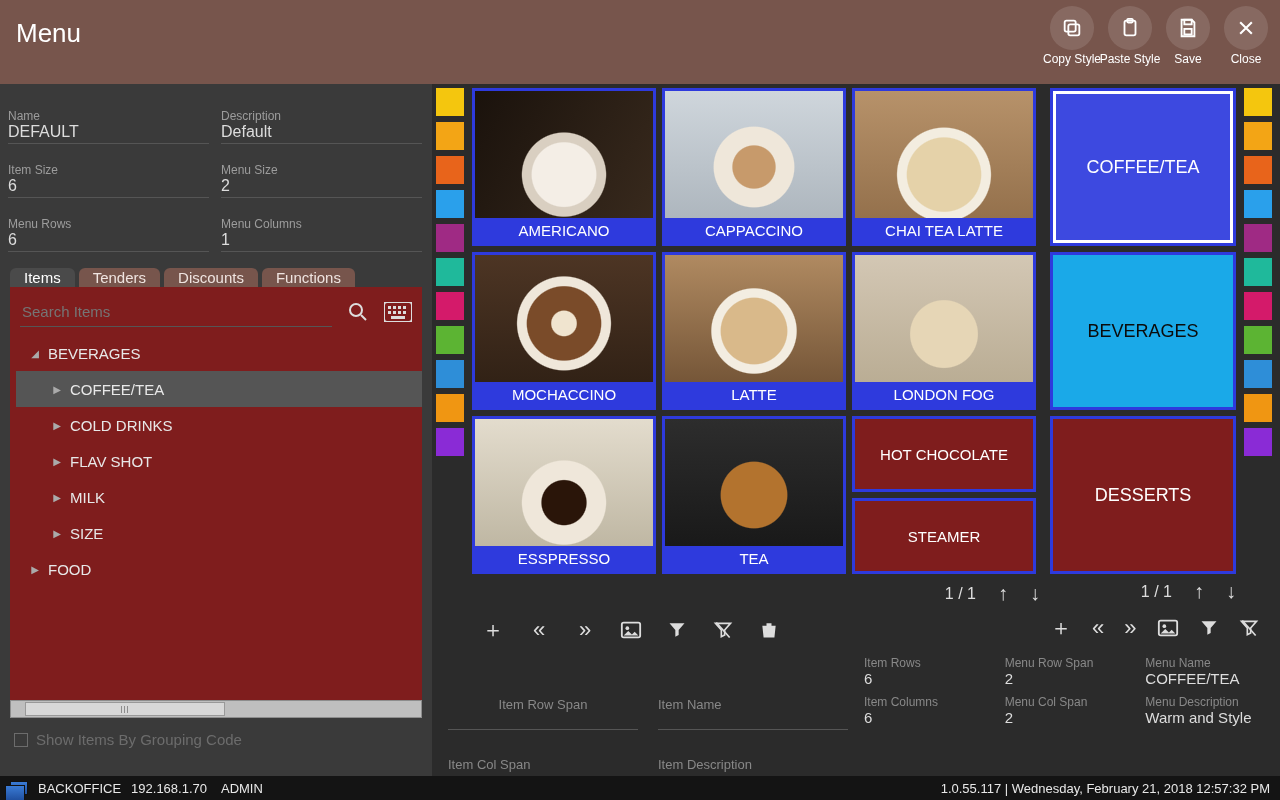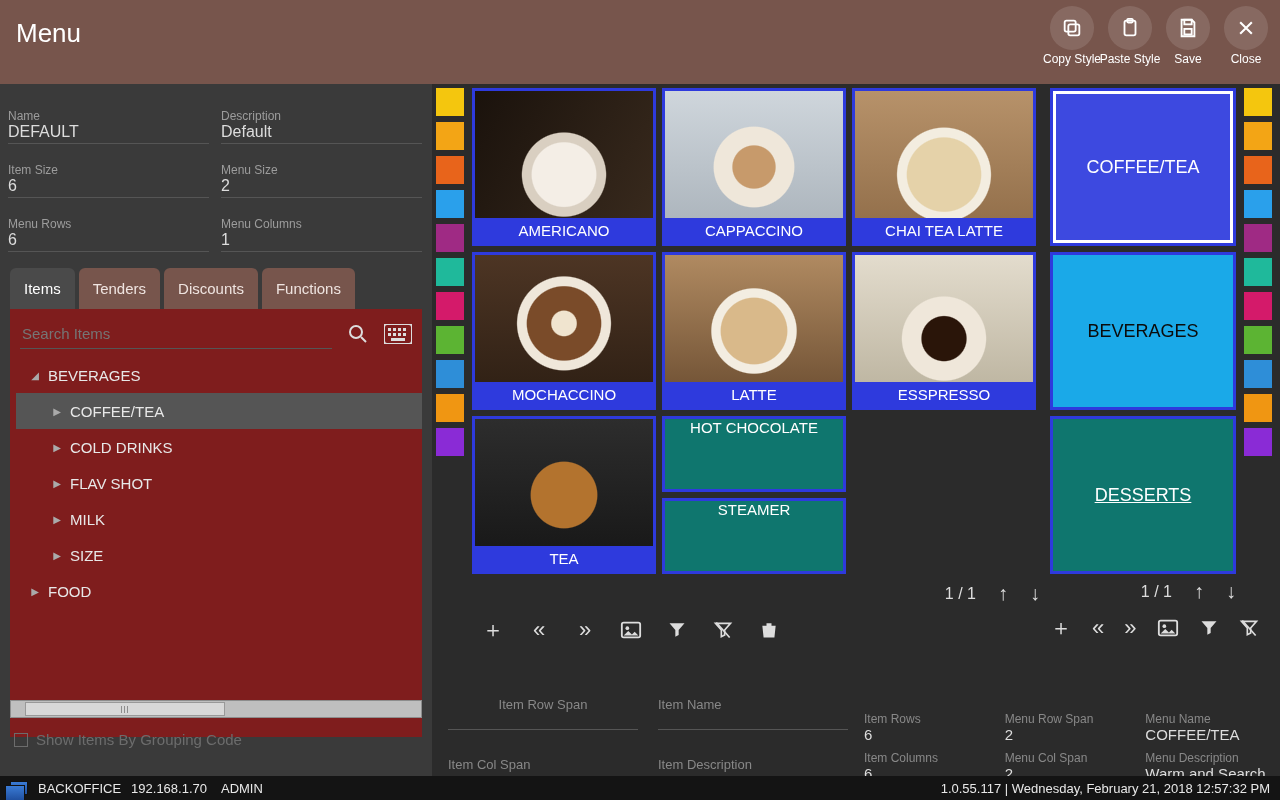--- a/index.html
+++ b/index.html
@@ -12,21 +12,21 @@
 .hdr-btn { width: 48px; display: flex; flex-direction: column; align-items: center; cursor: pointer; }
 .hdr-circ { width: 44px; height: 44px; border-radius: 50%; background: rgba(255,255,255,0.12); display:flex; align-items:center; justify-content:center; color:#fff; }
 .hdr-lbl { font-size: 12px; color: #fff; margin-top: 2px; white-space: nowrap; }
 
 
 .left { position:absolute; top:84px; left:0; width:432px; height:692px; background:#3a3a3a; }
 .left-fields { display:grid; grid-template-columns: 1fr 1fr; padding: 6px 10px 6px 8px; gap: 0 12px; }
 .f-lbl { font-size: 12px; color: #9c9c9c; margin-top: 19px; }
 .f-val { font-size: 16px; color: #ddd; border-bottom: 1px solid #555; padding-bottom: 2px; }
 .tabs { display:flex; gap:4px; padding-left:10px; margin-top:10px; }
-.tab { padding: 12px 14px; border-radius: 6px 6px 0 0; font-size: 15px; cursor:pointer; }
+.tab { padding: 1px 14px; border-radius: 6px 6px 0 0; font-size: 15px; cursor:pointer; }
 .tab.active { background: #4a4a4a; color:#fff; }
 .tab.inactive { background: #77554c; color:#efe4e0; }
 .items-panel { background:#7f1d1d; margin: 0 10px 0 10px; height: 428px; position:relative; }
 .search-row { display:flex; align-items:center; padding: 10px 10px 4px 10px; gap:14px; }
 .search-input { flex:1; background:transparent; border:none; border-bottom:1px solid #555; color:#aaa; font-size:15px; padding:6px 2px; outline:none; }
 .tree { padding: 4px 0 0 6px; }
 .tree-row { display:flex; align-items:center; height:36px; font-size:15px; color:#e8e8e8; cursor:pointer; }
 .tree-row.l1 { padding-left: 12px; }
 .tree-row.l2 { padding-left: 34px; }
 .tree-row.sel { background:#555; }
@@ -42,21 +42,21 @@
 .strip .sw { height:28px; cursor:pointer; }
 .strip-left { left: 436px; }
 .strip-right { left: 1244px; }
 
 
 .mid { position:absolute; left:472px; top:88px; width:568px; }
 .grid { display:grid; grid-template-columns: repeat(3, 184px); gap:6px; }
 .card { height:158px; border:3px solid #2e3add; position:relative; overflow:hidden; cursor:pointer; }
 .card .img { position:absolute; inset:0; }
 .card .lbl { position:absolute; left:0; right:0; bottom:0; background:#2e3add; color:#fff; text-align:center; font-size:15px; padding:4px 0; }
-.card.noimg { background:#0f766e; display:flex; justify-content:center; }
+.card.noimg { background:#7f1d1d; display:flex; align-items:center; justify-content:center; }
 .card.noimg .mid-lbl { color:#fff; font-size:15px; }
 .card.short { height:76px; }
 
 
 .cats { position:absolute; left:1050px; top:88px; width:186px; }
 .cat { height:158px; border:3px solid #2e3add; display:flex; align-items:center; justify-content:center; cursor:pointer; font-size:18px; }
 .cat + .cat { margin-top:6px; }
 .page-ctrl { display:flex; align-items:center; justify-content:flex-end; gap:22px; color:#ddd; font-size:16px; margin-top:6px; }
 .page-ctrl .arr { cursor:pointer; font-size:20px; }
 
@@ -266,20 +266,24 @@
       </div>
       <div class="card">
         <div class="img coffee-d"></div>
         <div class="lbl">MOCHACCINO</div>
       </div>
       <div class="card">
         <div class="img coffee-e"></div>
         <div class="lbl">LATTE</div>
       </div>
       <div class="card">
+        <div class="img coffee-f"></div>
+        <div class="lbl">LONDON FOG</div>
+      </div>
+      <div class="card">
         <div class="img coffee-g"></div>
         <div class="lbl">ESSPRESSO</div>
       </div>
       <div class="card">
         <div class="img coffee-h"></div>
         <div class="lbl">TEA</div>
       </div>
       <div style="display: flex; flex-direction: column; gap: 6px;">
         <div class="card noimg short">
           <div class="mid-lbl">HOT CHOCOLATE</div>
@@ -321,21 +325,21 @@
           <path d="M4 7h16l-1.5 14h-13zM9 4h6v3H9z"></path>
         </svg>
       </span>
   </div>
 </div>
 
 <div class="cats">
   <div id="cats">
       <div class="cat" style="background: rgb(61, 73, 224); color: rgb(255, 255, 255); box-shadow: rgb(255, 255, 255) 0px 0px 0px 3px inset;">COFFEE/TEA</div>
       <div class="cat" style="background: rgb(26, 169, 232); color: rgb(11, 11, 11);">BEVERAGES</div>
-      <div class="cat" style="background: #0f766e; color: rgb(255, 255, 255); text-decoration: underline;">DESSERTS</div>
+      <div class="cat" style="background: #7f1d1d; color: rgb(255, 255, 255);">DESSERTS</div>
     </div>
   <div class="page-ctrl">
     <span>1 / 1</span>
     <span class="arr">↑</span>
     <span class="arr">↓</span>
   </div>
   <div class="toolbar" style="padding-left:0">
     <span class="tb-ic">＋</span>
     <span class="tb-ic">«</span>
     <span class="tb-ic">»</span>
@@ -376,21 +380,21 @@
     </div>
     <div>
       <div class="f-lbl" style="font-size: 13px; color: rgb(136, 136, 136);">Item Col Span</div>
       <div style="height: 18px; border-bottom: 1px solid rgb(85, 85, 85);"></div>
     </div>
     <div>
       <div class="f-lbl" style="font-size: 13px; color: rgb(136, 136, 136);">Item Description</div>
       <div style="height: 18px; border-bottom: 1px solid rgb(85, 85, 85);"></div>
     </div>
   </div>
-<div style="position:absolute; left:864px; top:712px; width:406px; display:grid; grid-template-columns:1fr 1fr 1fr; gap:8px 16px;" id="botR">
+<div style="position:absolute; left:864px; top:656px; width:406px; display:grid; grid-template-columns:1fr 1fr 1fr; gap:8px 16px;" id="botR">
     <div>
       <div style="font-size: 12px; color: rgb(136, 136, 136);">Item Rows</div>
       <div style="font-size: 15px; color: rgb(221, 221, 221); white-space: nowrap; overflow: hidden;">6</div>
     </div>
     <div>
       <div style="font-size: 12px; color: rgb(136, 136, 136);">Menu Row Span</div>
       <div style="font-size: 15px; color: rgb(221, 221, 221); white-space: nowrap; overflow: hidden;">2</div>
     </div>
     <div>
       <div style="font-size: 12px; color: rgb(136, 136, 136);">Menu Name</div>
@@ -399,21 +403,21 @@
     <div>
       <div style="font-size: 12px; color: rgb(136, 136, 136);">Item Columns</div>
       <div style="font-size: 15px; color: rgb(221, 221, 221); white-space: nowrap; overflow: hidden;">6</div>
     </div>
     <div>
       <div style="font-size: 12px; color: rgb(136, 136, 136);">Menu Col Span</div>
       <div style="font-size: 15px; color: rgb(221, 221, 221); white-space: nowrap; overflow: hidden;">2</div>
     </div>
     <div>
       <div style="font-size: 12px; color: rgb(136, 136, 136);">Menu Description</div>
-      <div style="font-size: 15px; color: rgb(221, 221, 221); white-space: nowrap; overflow: hidden;">Warm and Search</div>
+      <div style="font-size: 15px; color: rgb(221, 221, 221); white-space: nowrap; overflow: hidden;">Warm and Style</div>
     </div>
   </div>
 
 <div class="footer">
   <div class="mon-ic"></div>
   <span style="margin-right:10px">BACKOFFICE</span>
   <span style="margin-right:14px">192.168.1.70</span>
   <span>ADMIN</span>
   <span class="sp"></span>
   <span>1.0.55.117 | Wednesday, February 21, 2018 12:57:32 PM</span>

